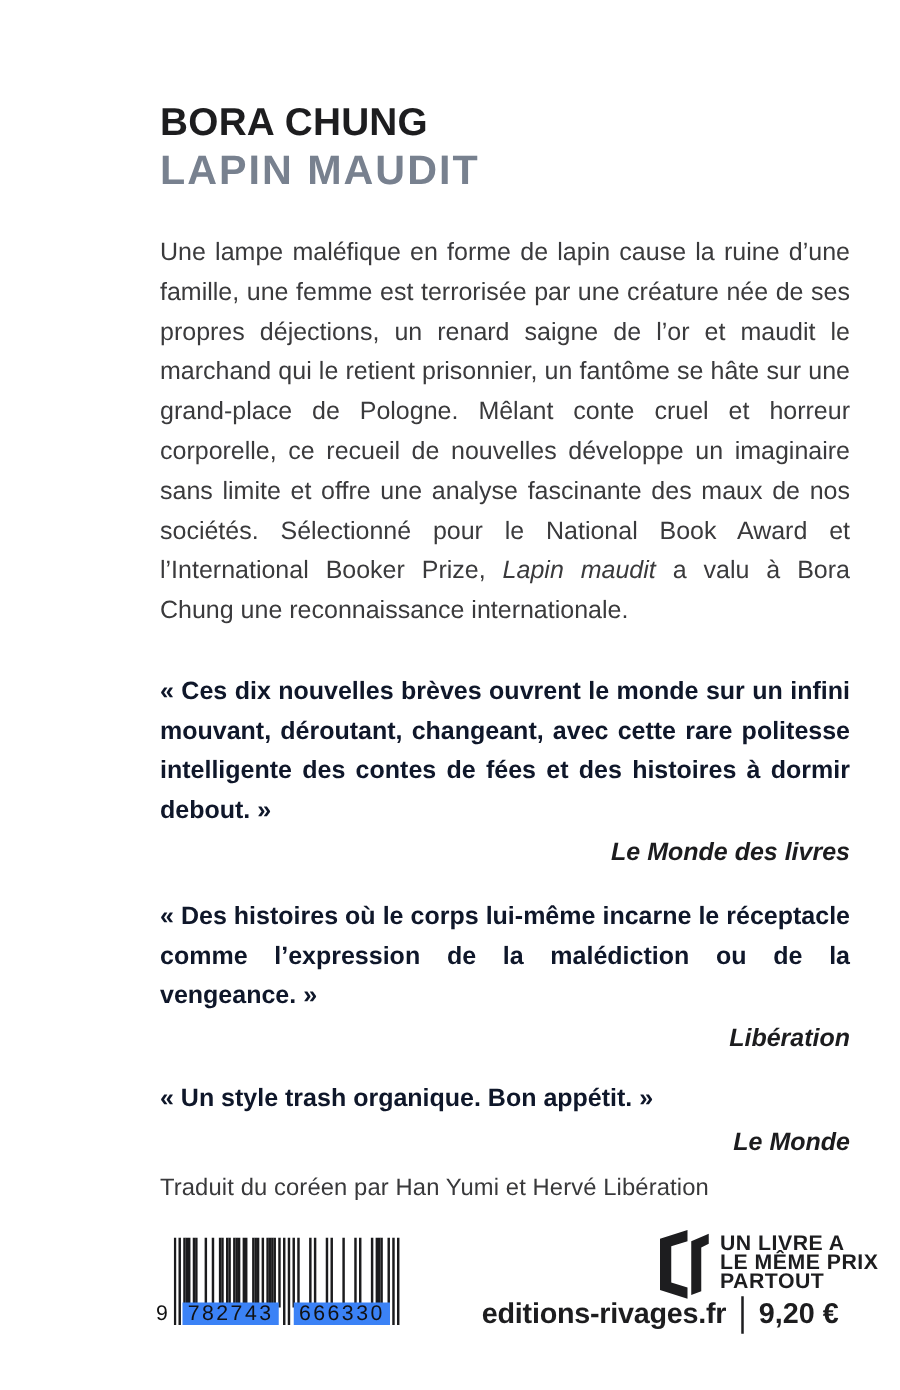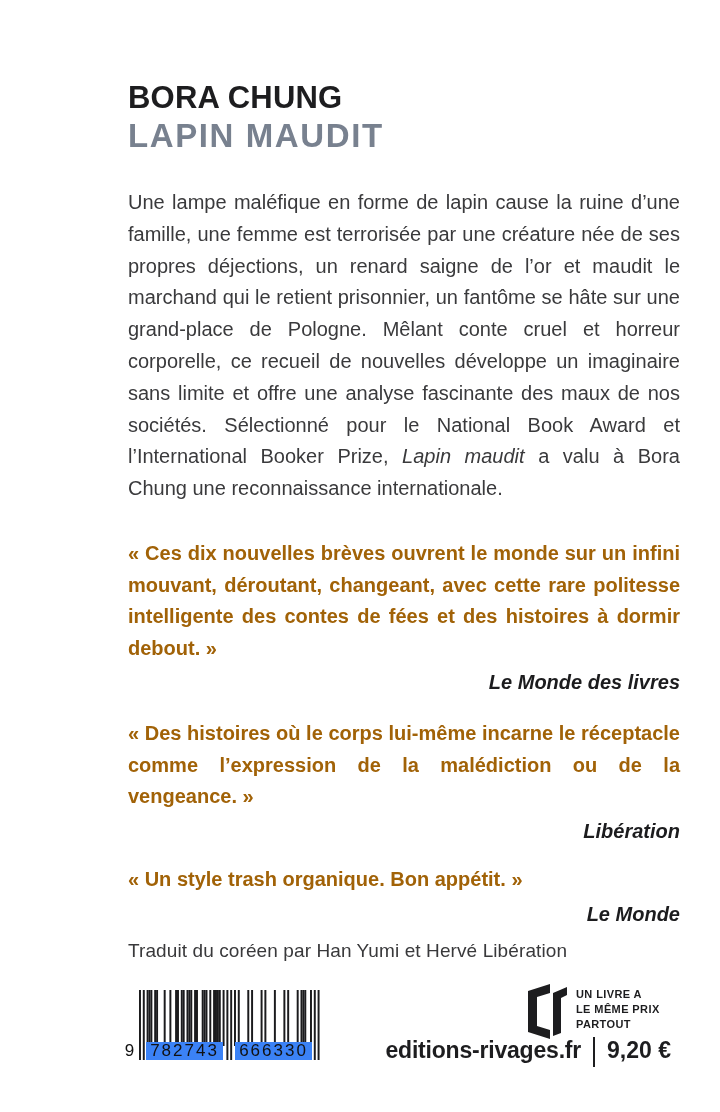--- a/index.html
+++ b/index.html
@@ -17,21 +17,21 @@
     font-size:33px;font-weight:800;color:#78818f;letter-spacing:1.6px;
   }
   .synopsis{
     position:absolute;left:85px;top:187px;width:552px;margin:0;
     font-size:20px;line-height:31.8px;color:#3a3a3c;text-align:justify;
   }
   .synopsis i{font-style:italic;}
   .quote{position:absolute;left:85px;width:552px;}
   .qtext{
     margin:0;font-size:20px;line-height:31.5px;font-weight:700;
-    color:#a16207;text-align:justify;
+    color:#0f172a;text-align:justify;
   }
   .qsource{
     margin-top:7px;text-align:right;font-style:italic;font-weight:700;
     color:#1c1c1e;font-size:20px;
   }
   .q1{top:538px}
   .q2{top:718px}
   .q3{top:864px}
   .translator{
     position:absolute;left:85px;top:940px;
@@ -47,21 +47,21 @@
   }
   .bc9{left:-3px;width:15px;background:transparent;letter-spacing:0;}
   .bcg1{left:21px;width:77px;}
   .bcg2{left:110px;width:77px;}
   
   .pricelogo{position:absolute;left:477px;top:983px;display:flex;align-items:flex-start;}
   .bookicon svg{display:block;}
   .bookicon path{fill:#1d1d1f;}
   .logo-lines{
     margin-left:8px;padding-top:4px;
-    font-size:11px;font-weight:700;line-height:15px;letter-spacing:0.4px;color:#1d1d1f;
+    font-size:17px;font-weight:700;line-height:15px;letter-spacing:0.4px;color:#1d1d1f;
   }
   
   .siteline{position:absolute;top:1037px;right:92px;display:flex;align-items:flex-start;height:34px;}
   .site{font-size:23px;font-weight:700;color:#1d1d1f;letter-spacing:-0.2px;}
   .sep{width:2px;height:30px;background:#1d1d1f;margin:0 12px;}
   .price{font-size:23px;font-weight:700;color:#1d1d1f;}
   
   .vertcredit{
     position:absolute;left:684px;top:1062px;
     transform-origin:0 0;transform:rotate(-90deg);

